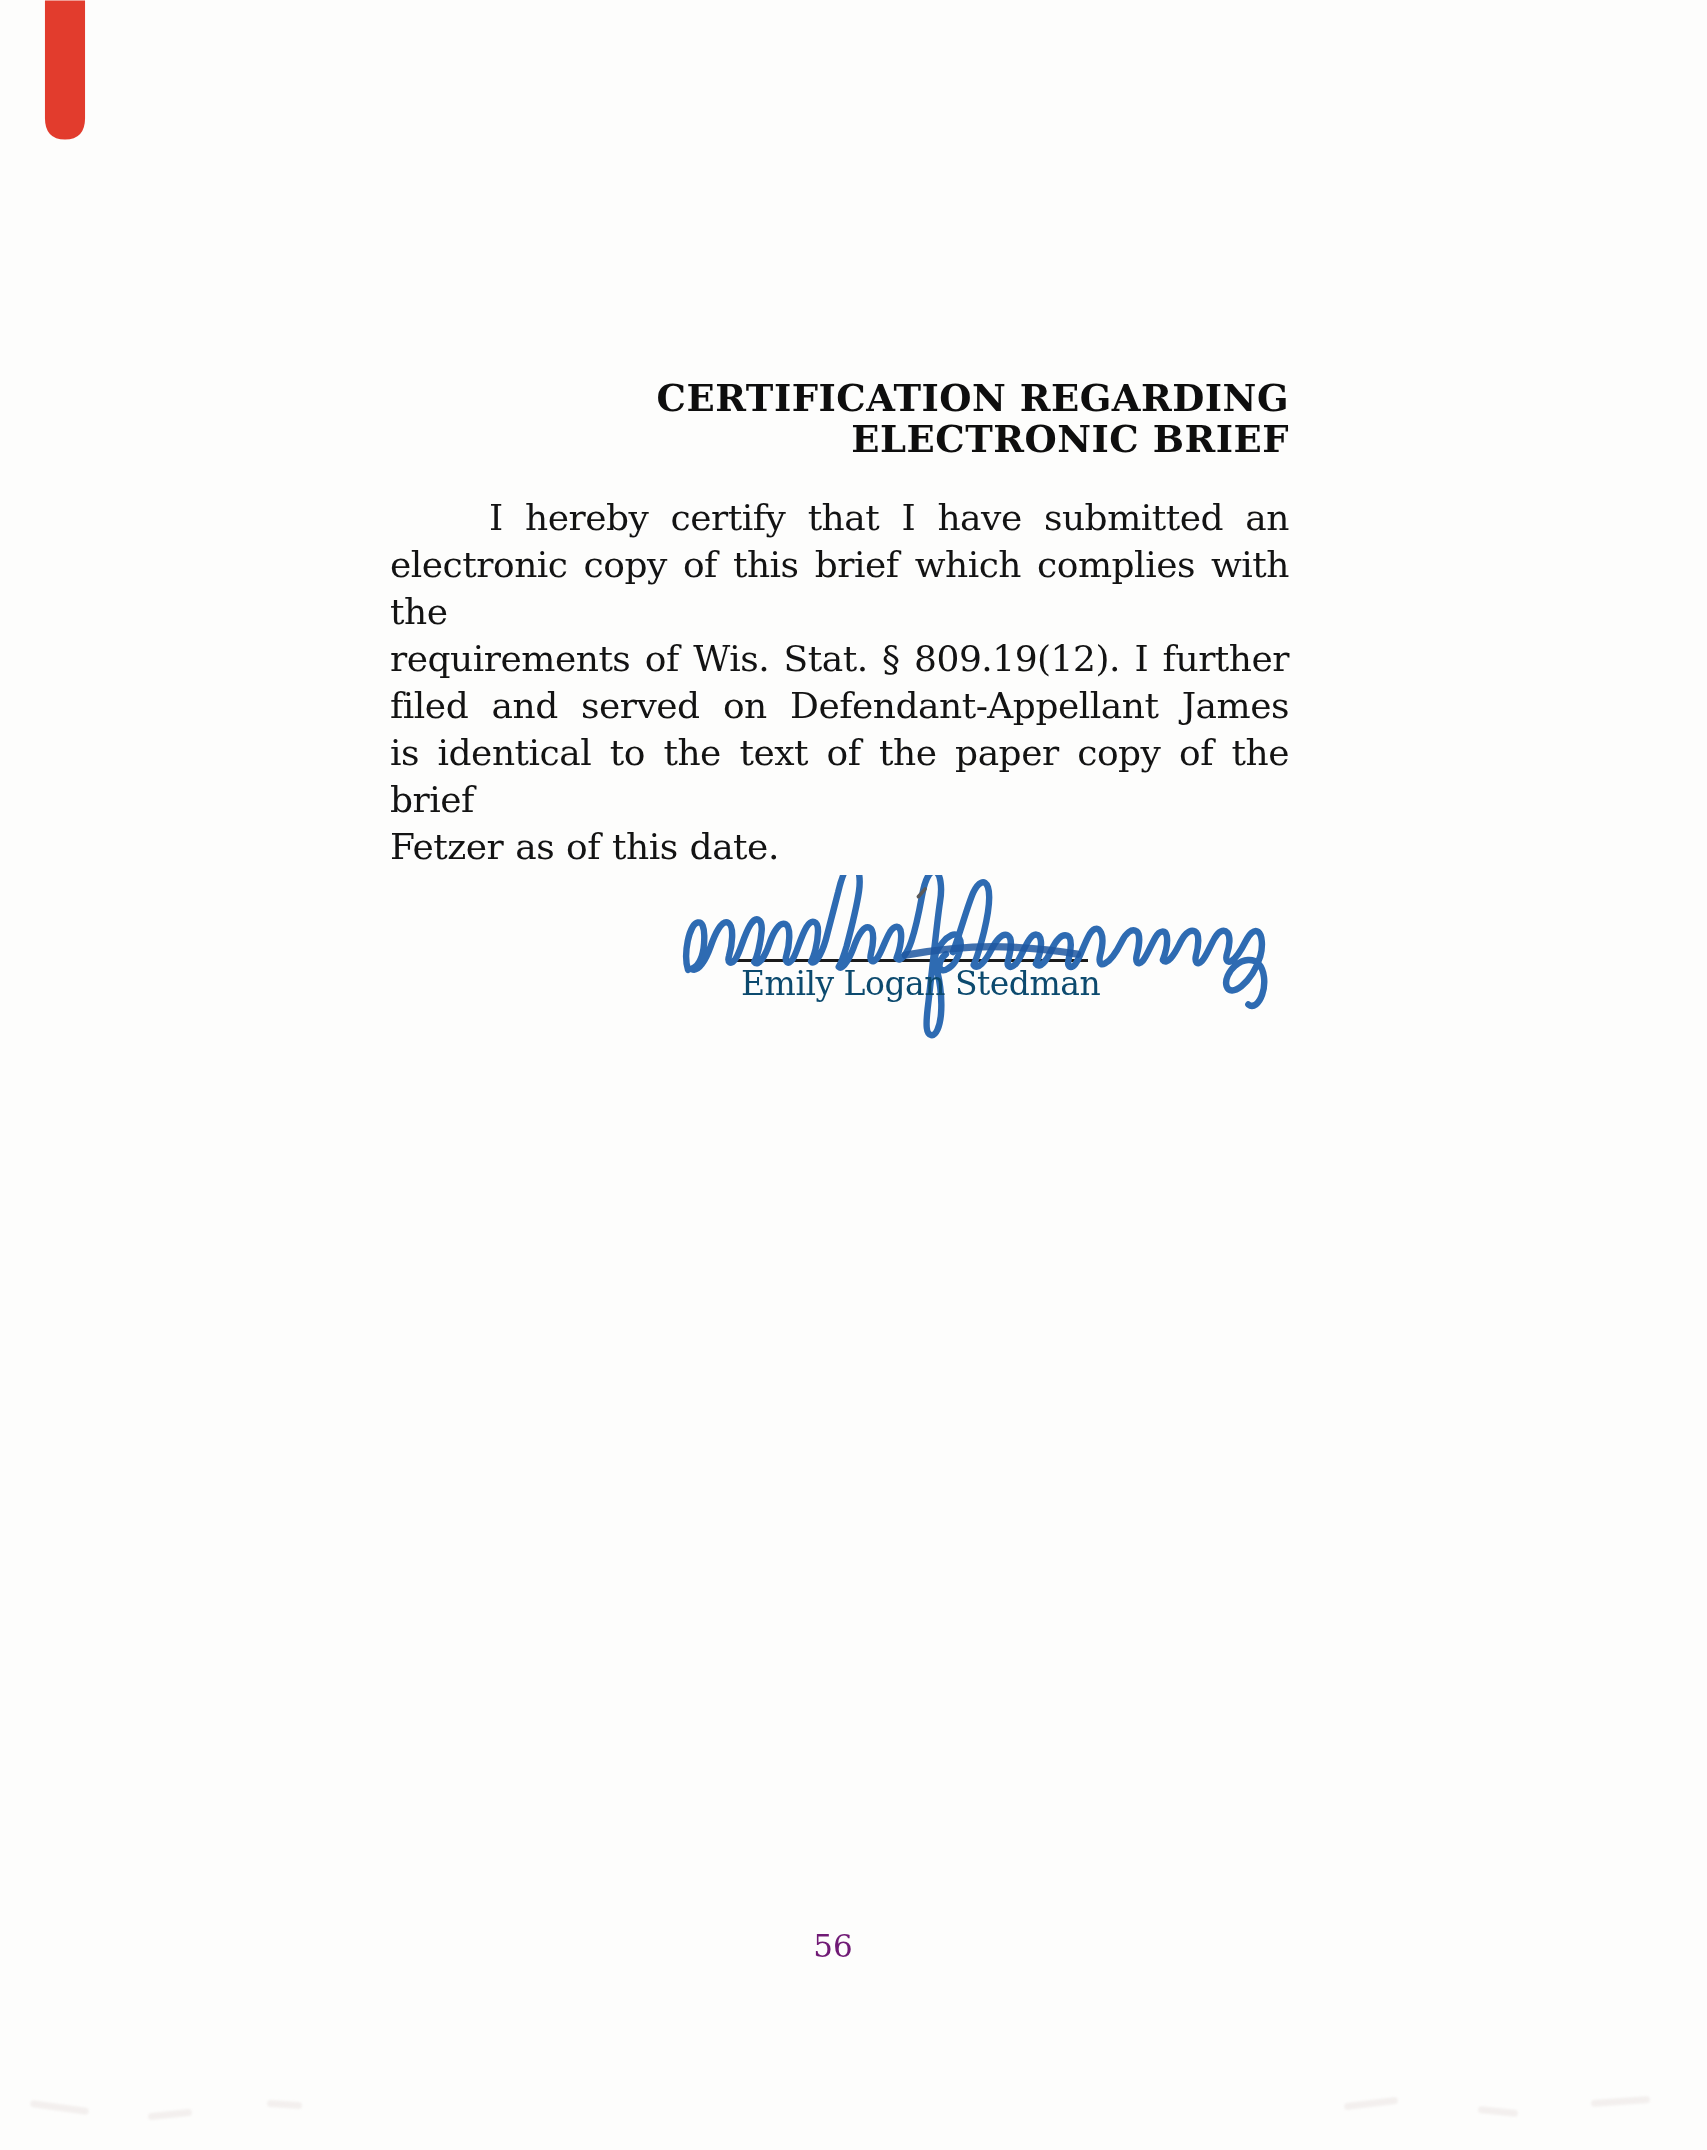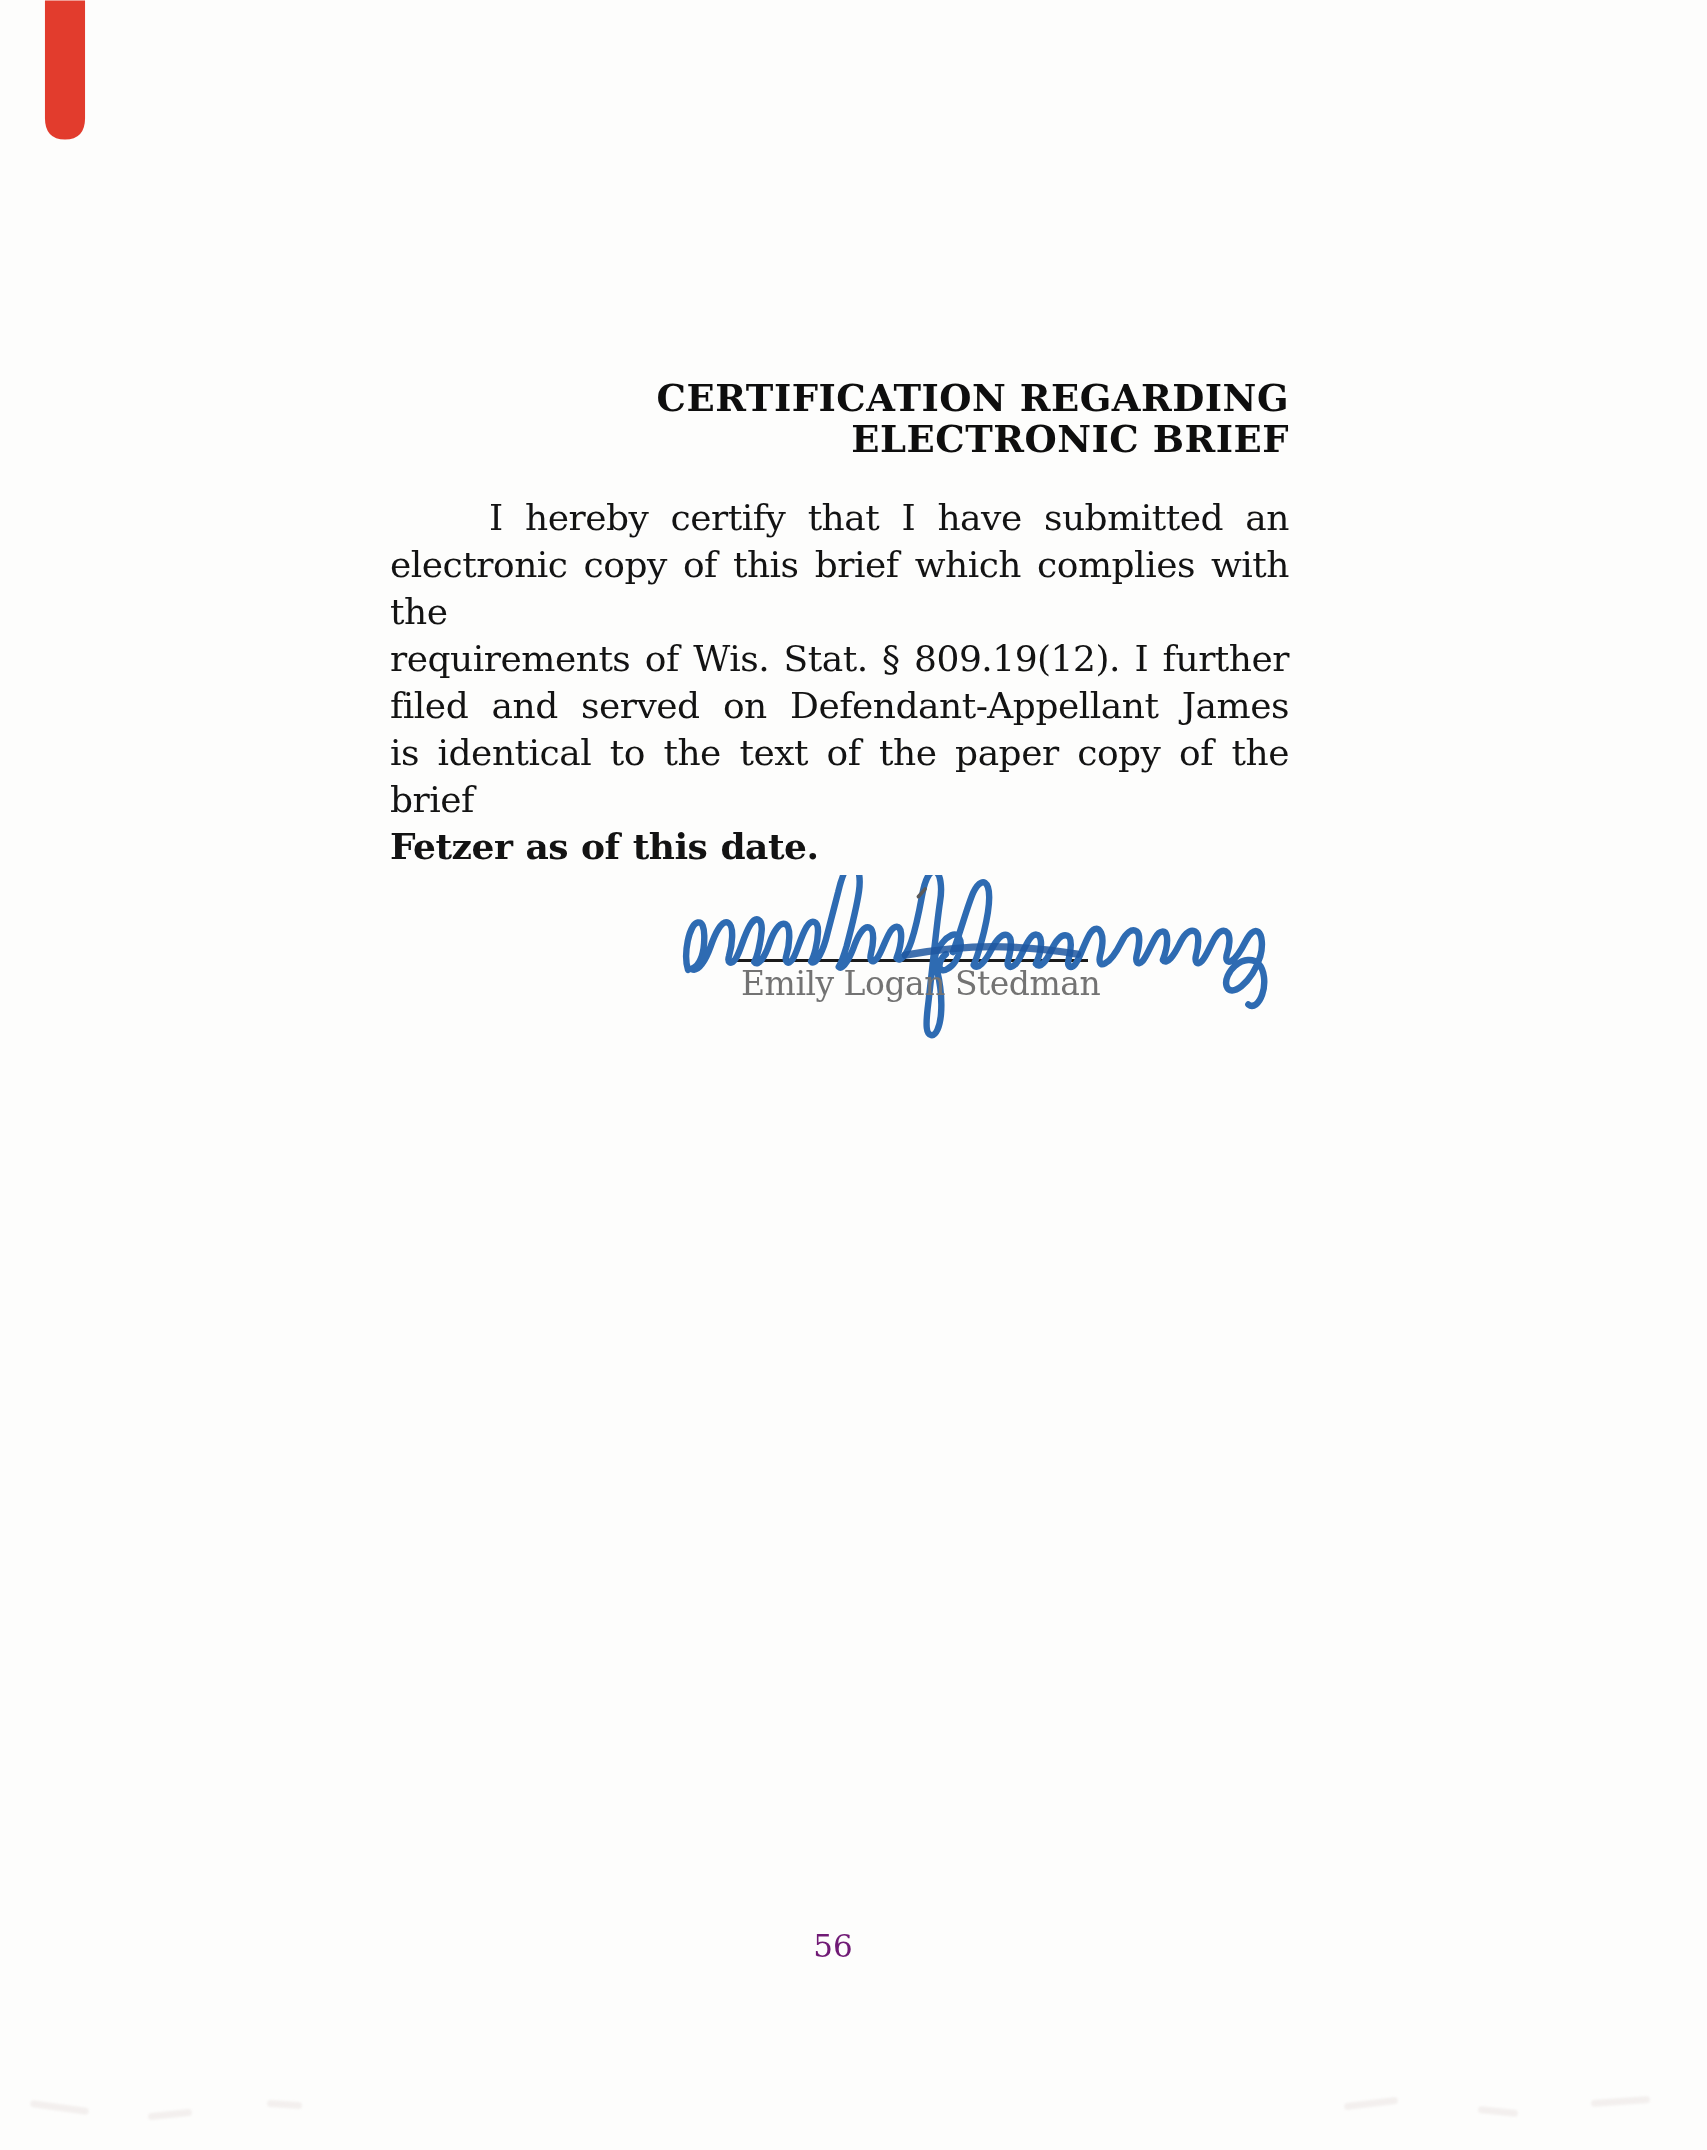--- a/index.html
+++ b/index.html
@@ -37,33 +37,33 @@
     letter-spacing: -0.5px;
     word-spacing: 1px;
     color: #131313;
   }
   .pline {
     text-align: justify;
     text-align-last: justify;
     white-space: normal;
   }
   .pline.indent { padding-left: 99px; }
-  .pline.last { text-align: left; text-align-last: left; font-weight: bold; }
+  .pline.last { text-align: left; text-align-last: left; }
 
   
   .sig-svg { position: absolute; left: 682px; top: 875px; width: 603px; height: 168px; }
   .sig-line {
     position: absolute; left: 735px; top: 959px; width: 353px; height: 2.5px;
     background: #1b1b1b;
   }
   .sig-name {
     position: absolute; left: 741px; top: 965px;
     font-size: 33px; line-height: 1.17;
     letter-spacing: -0.5px;
-    color: #737373;
+    color: #0c4a6e;
     white-space: nowrap;
   }
 
   
   .page-number {
     position: absolute; left: 833px; top: 1928px;
     transform: translateX(-50%);
     font-size: 31px; line-height: 1.17;
     color: #701a75;
   }

